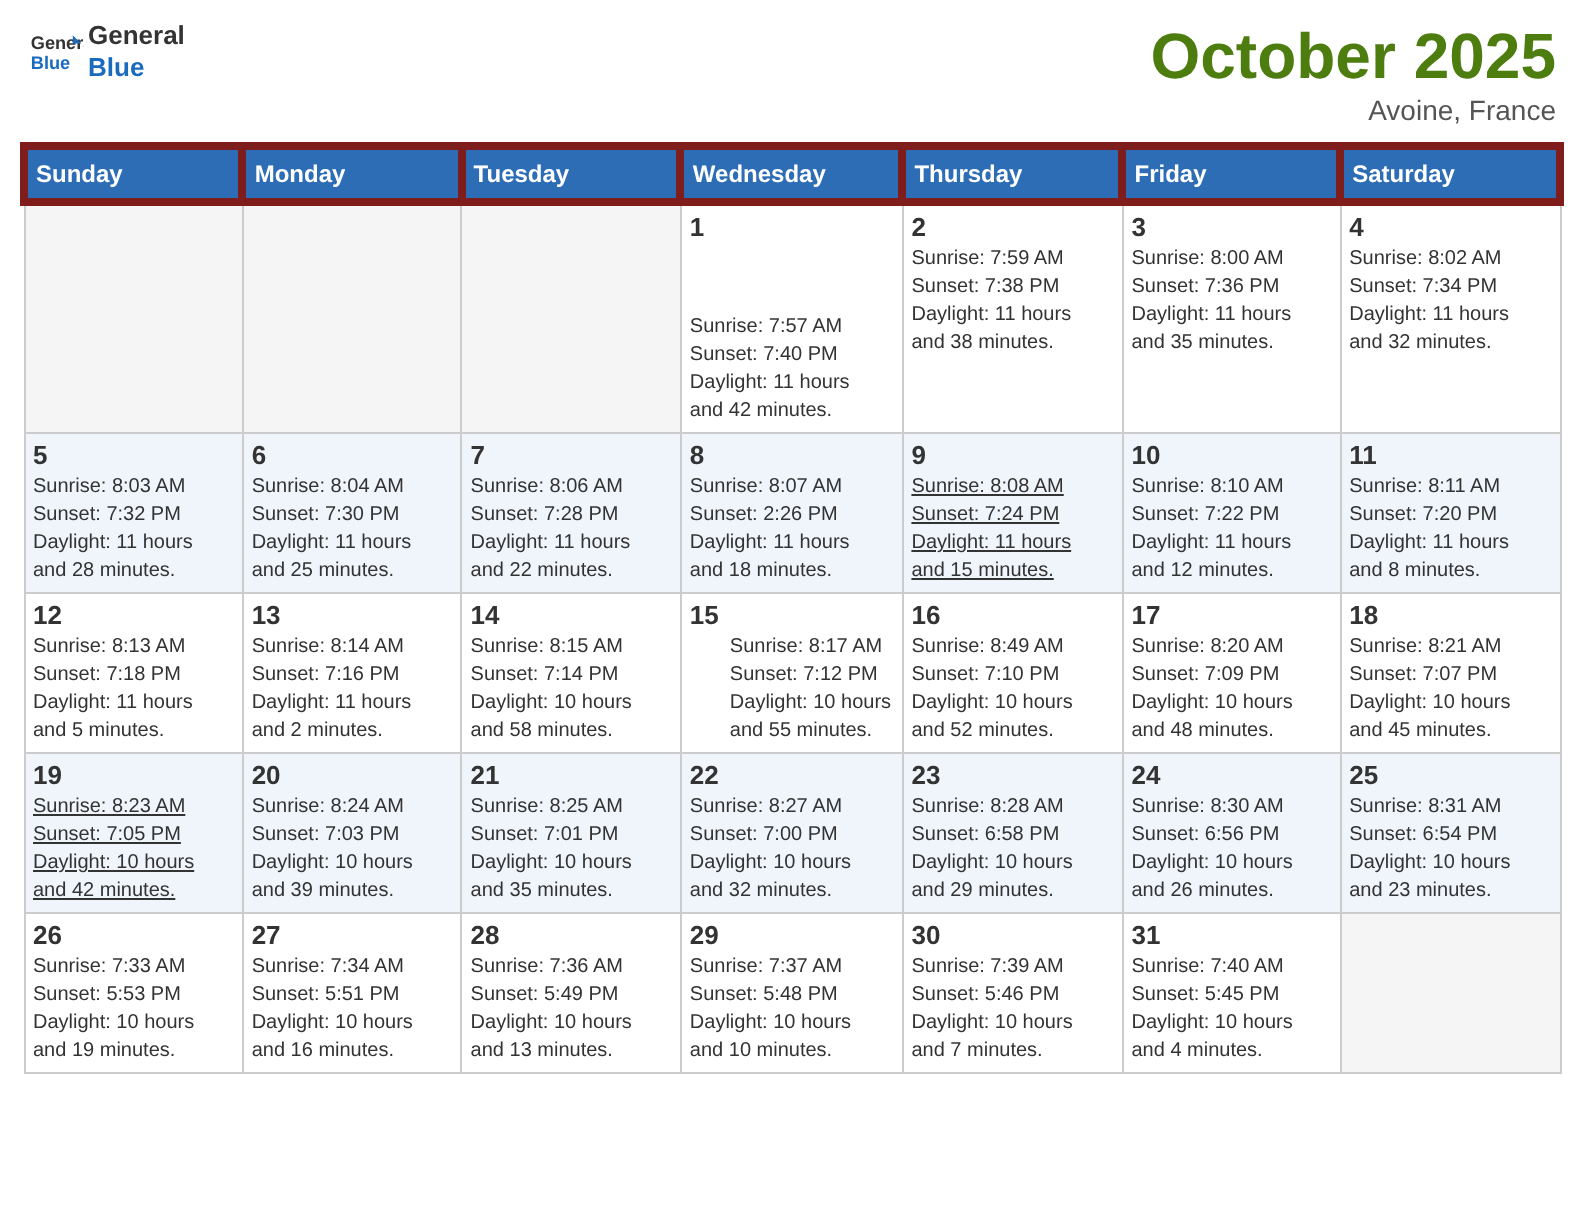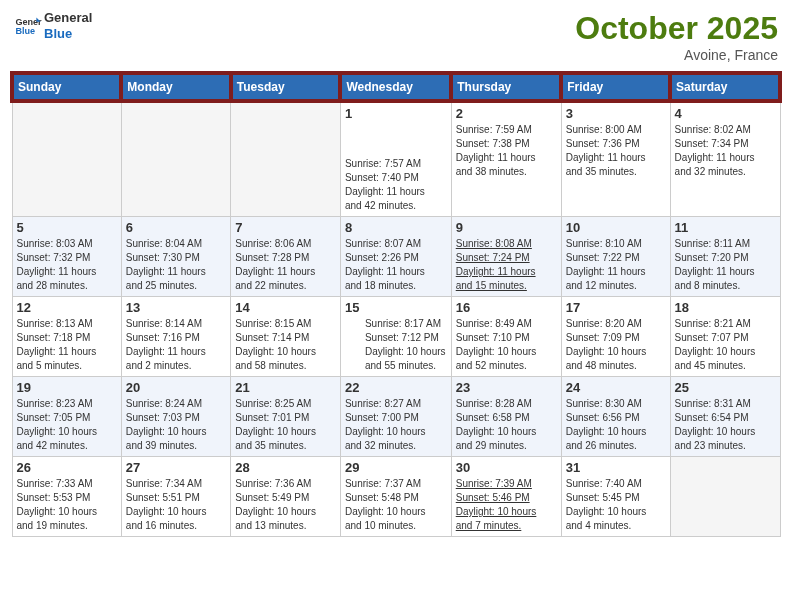--- a/index.html
+++ b/index.html
@@ -250,21 +250,21 @@
             <div class="day-number">18</div>
             <div class="day-info" style="white-space: pre-line;">Sunrise: 8:21 AM
 Sunset: 7:07 PM
 Daylight: 10 hours
 and 45 minutes.</div>
           </td>
         </tr>
         <tr class="row-alt">
           <td>
             <div class="day-number">19</div>
-            <div class="day-info" style="white-space: pre-line;">Sunrise: 8:23 AM
+            <div class="day-info" style="white-space: pre-line; text-decoration: underline;">Sunrise: 8:23 AM
 Sunset: 7:05 PM
 Daylight: 10 hours
 and 42 minutes.</div>
           </td>
           <td>
             <div class="day-number">20</div>
             <div class="day-info" style="white-space: pre-line;">Sunrise: 8:24 AM
 Sunset: 7:03 PM
 Daylight: 10 hours
 and 39 minutes.</div>
@@ -329,21 +329,21 @@
           </td>
           <td>
             <div class="day-number">29</div>
             <div class="day-info" style="white-space: pre-line;">Sunrise: 7:37 AM
 Sunset: 5:48 PM
 Daylight: 10 hours
 and 10 minutes.</div>
           </td>
           <td>
             <div class="day-number">30</div>
-            <div class="day-info" style="white-space: pre-line; text-decoration: underline;">Sunrise: 7:39 AM
+            <div class="day-info" style="white-space: pre-line;">Sunrise: 7:39 AM
 Sunset: 5:46 PM
 Daylight: 10 hours
 and 7 minutes.</div>
           </td>
           <td>
             <div class="day-number">31</div>
             <div class="day-info" style="white-space: pre-line;">Sunrise: 7:40 AM
 Sunset: 5:45 PM
 Daylight: 10 hours
 and 4 minutes.</div>

